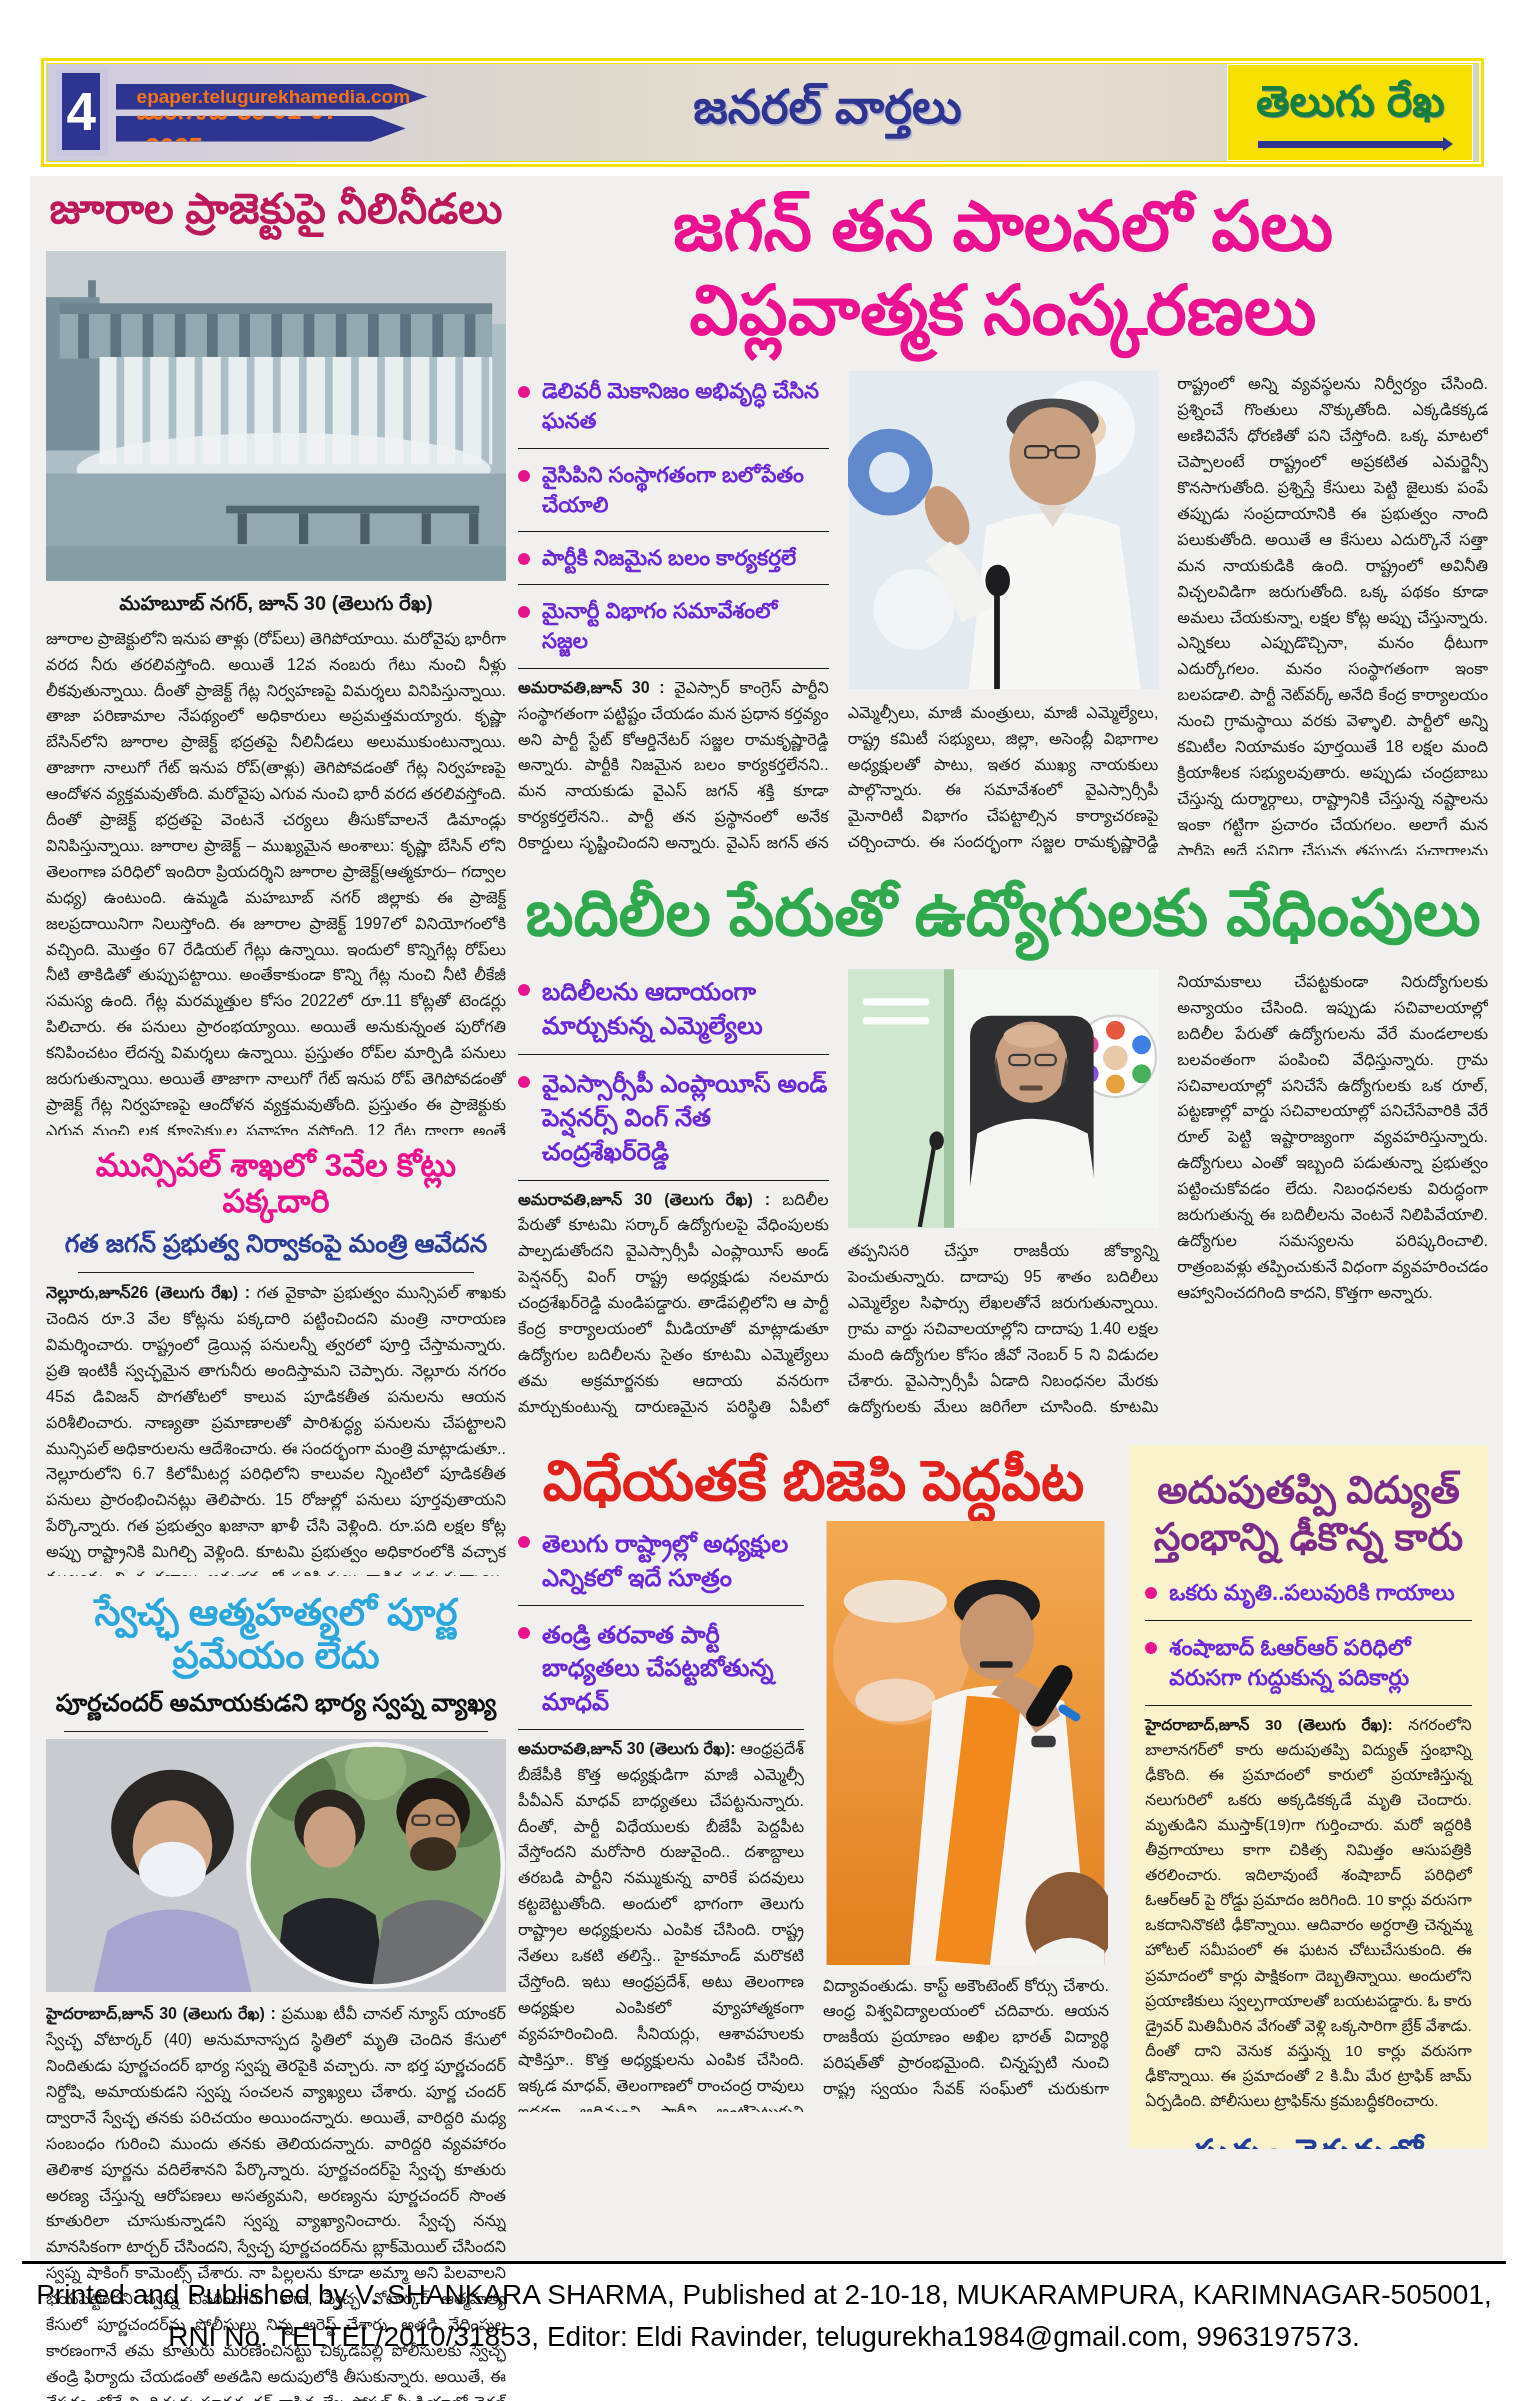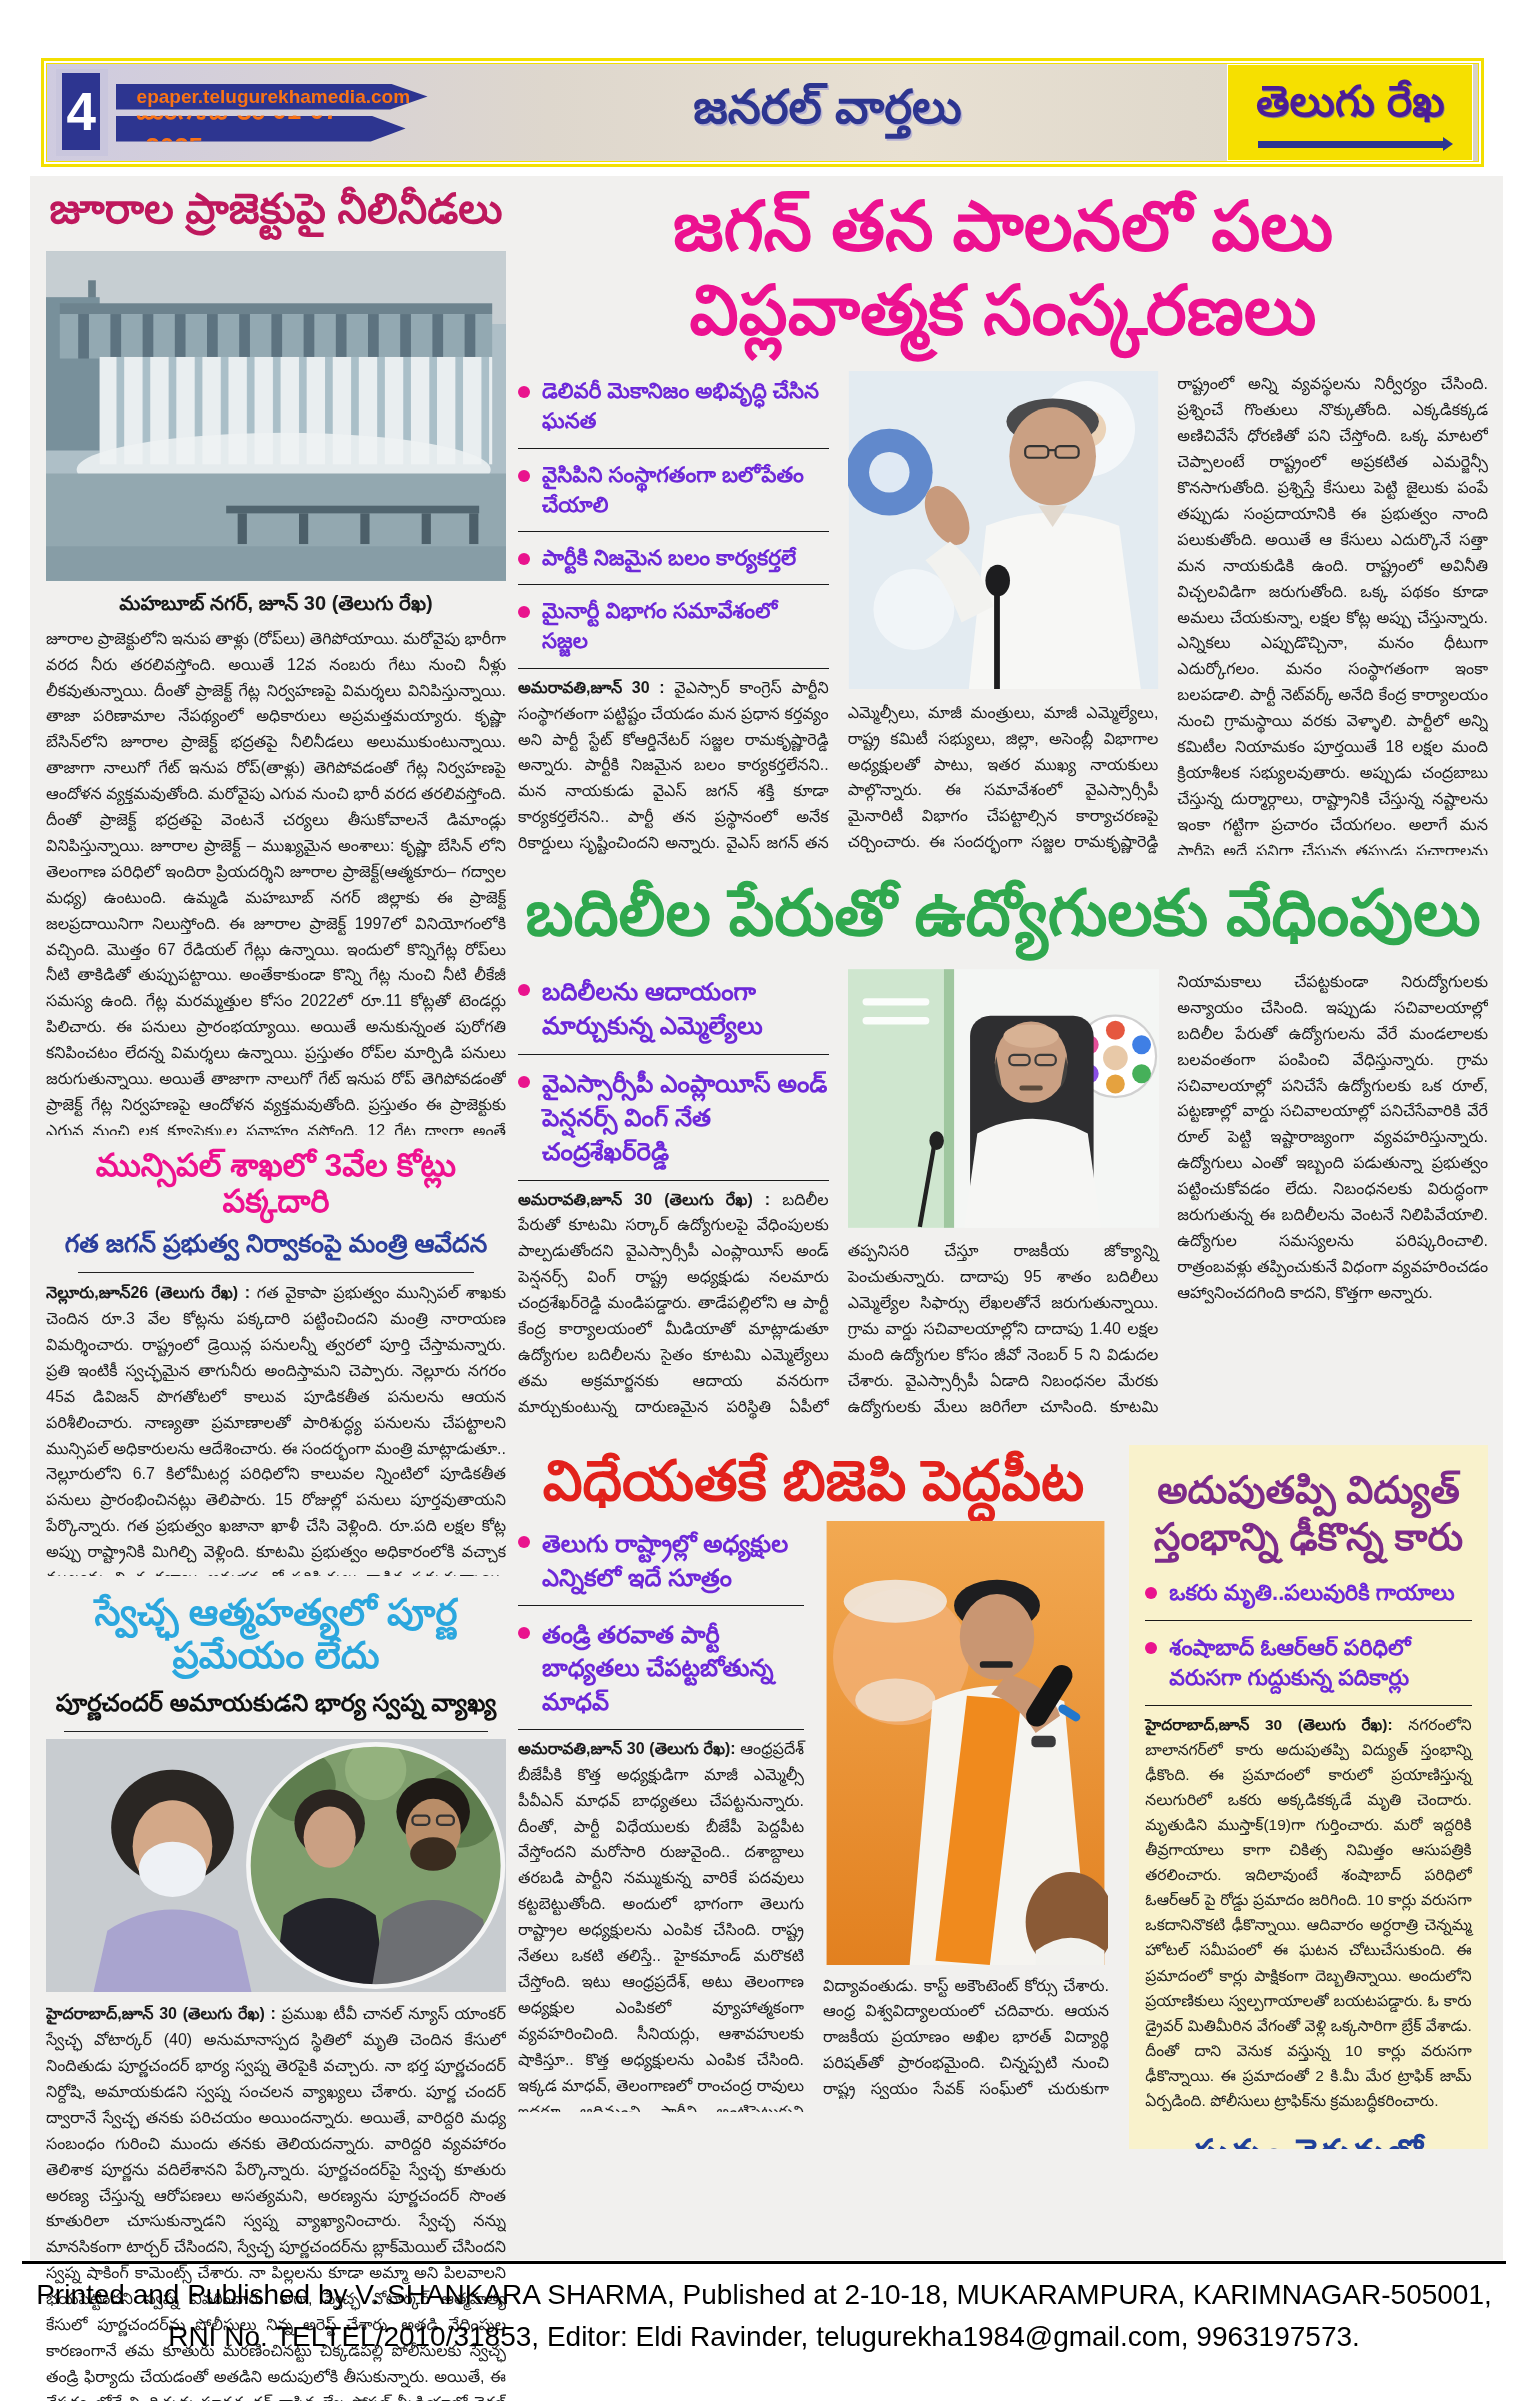--- a/index.html
+++ b/index.html
@@ -19,21 +19,21 @@
   .arrow-stack{display:flex;flex-direction:column;gap:6px;margin-left:7.4px;flex:none;}
   .arrow{position:relative;height:26px;background:#2d3590;color:#f97316;display:flex;align-items:center;
          padding:0 47px 0 21px;font-weight:bold;
          clip-path:polygon(0 0,88% 0,100% 50%,88% 100%,0 100%);}
   .arrow.url{width:244px;font-size:19px;}
   .arrow.date{width:222px;font-size:26px;}
   .section-title{flex:1;text-align:center;font-size:47px;font-weight:bold;color:#2d3590;
                  text-shadow:1.5px 1.5px 0 #b9b4d2;}
   .brand-box{flex:none;width:244px;height:95px;background:#f6e000;margin-right:4.4px;border:1.5px solid #fff;
              display:flex;flex-direction:column;align-items:center;justify-content:center;}
-  .brand-text{font-size:43px;font-weight:bold;color:#4c1d95;text-shadow:0.7px 0.7px 0 #888;}
+  .brand-text{font-size:43px;font-weight:bold;color:#15803d;text-shadow:0.7px 0.7px 0 #888;}
   .brand-rule{position:relative;width:185px;height:6.7px;background:#2d3590;margin-top:4.4px;}
   .nib{position:absolute;right:-10.4px;top:-4.4px;width:0;height:0;
        border-left:10.4px solid #2d3590;border-top:7.4px solid transparent;border-bottom:7.4px solid transparent;}
 
   
   .hl{font-weight:bold;text-align:center;line-height:1.15;}
   .body{font-size:16px;line-height:1.62;text-align:justify;margin:0;}
   .dl{font-weight:bold;}
   .dateline-center{text-align:center;font-weight:bold;font-size:20px;margin:10.4px 0 6px;}
   .thinrule{border:none;border-top:1.5px solid #222;margin:7.4px auto;}

